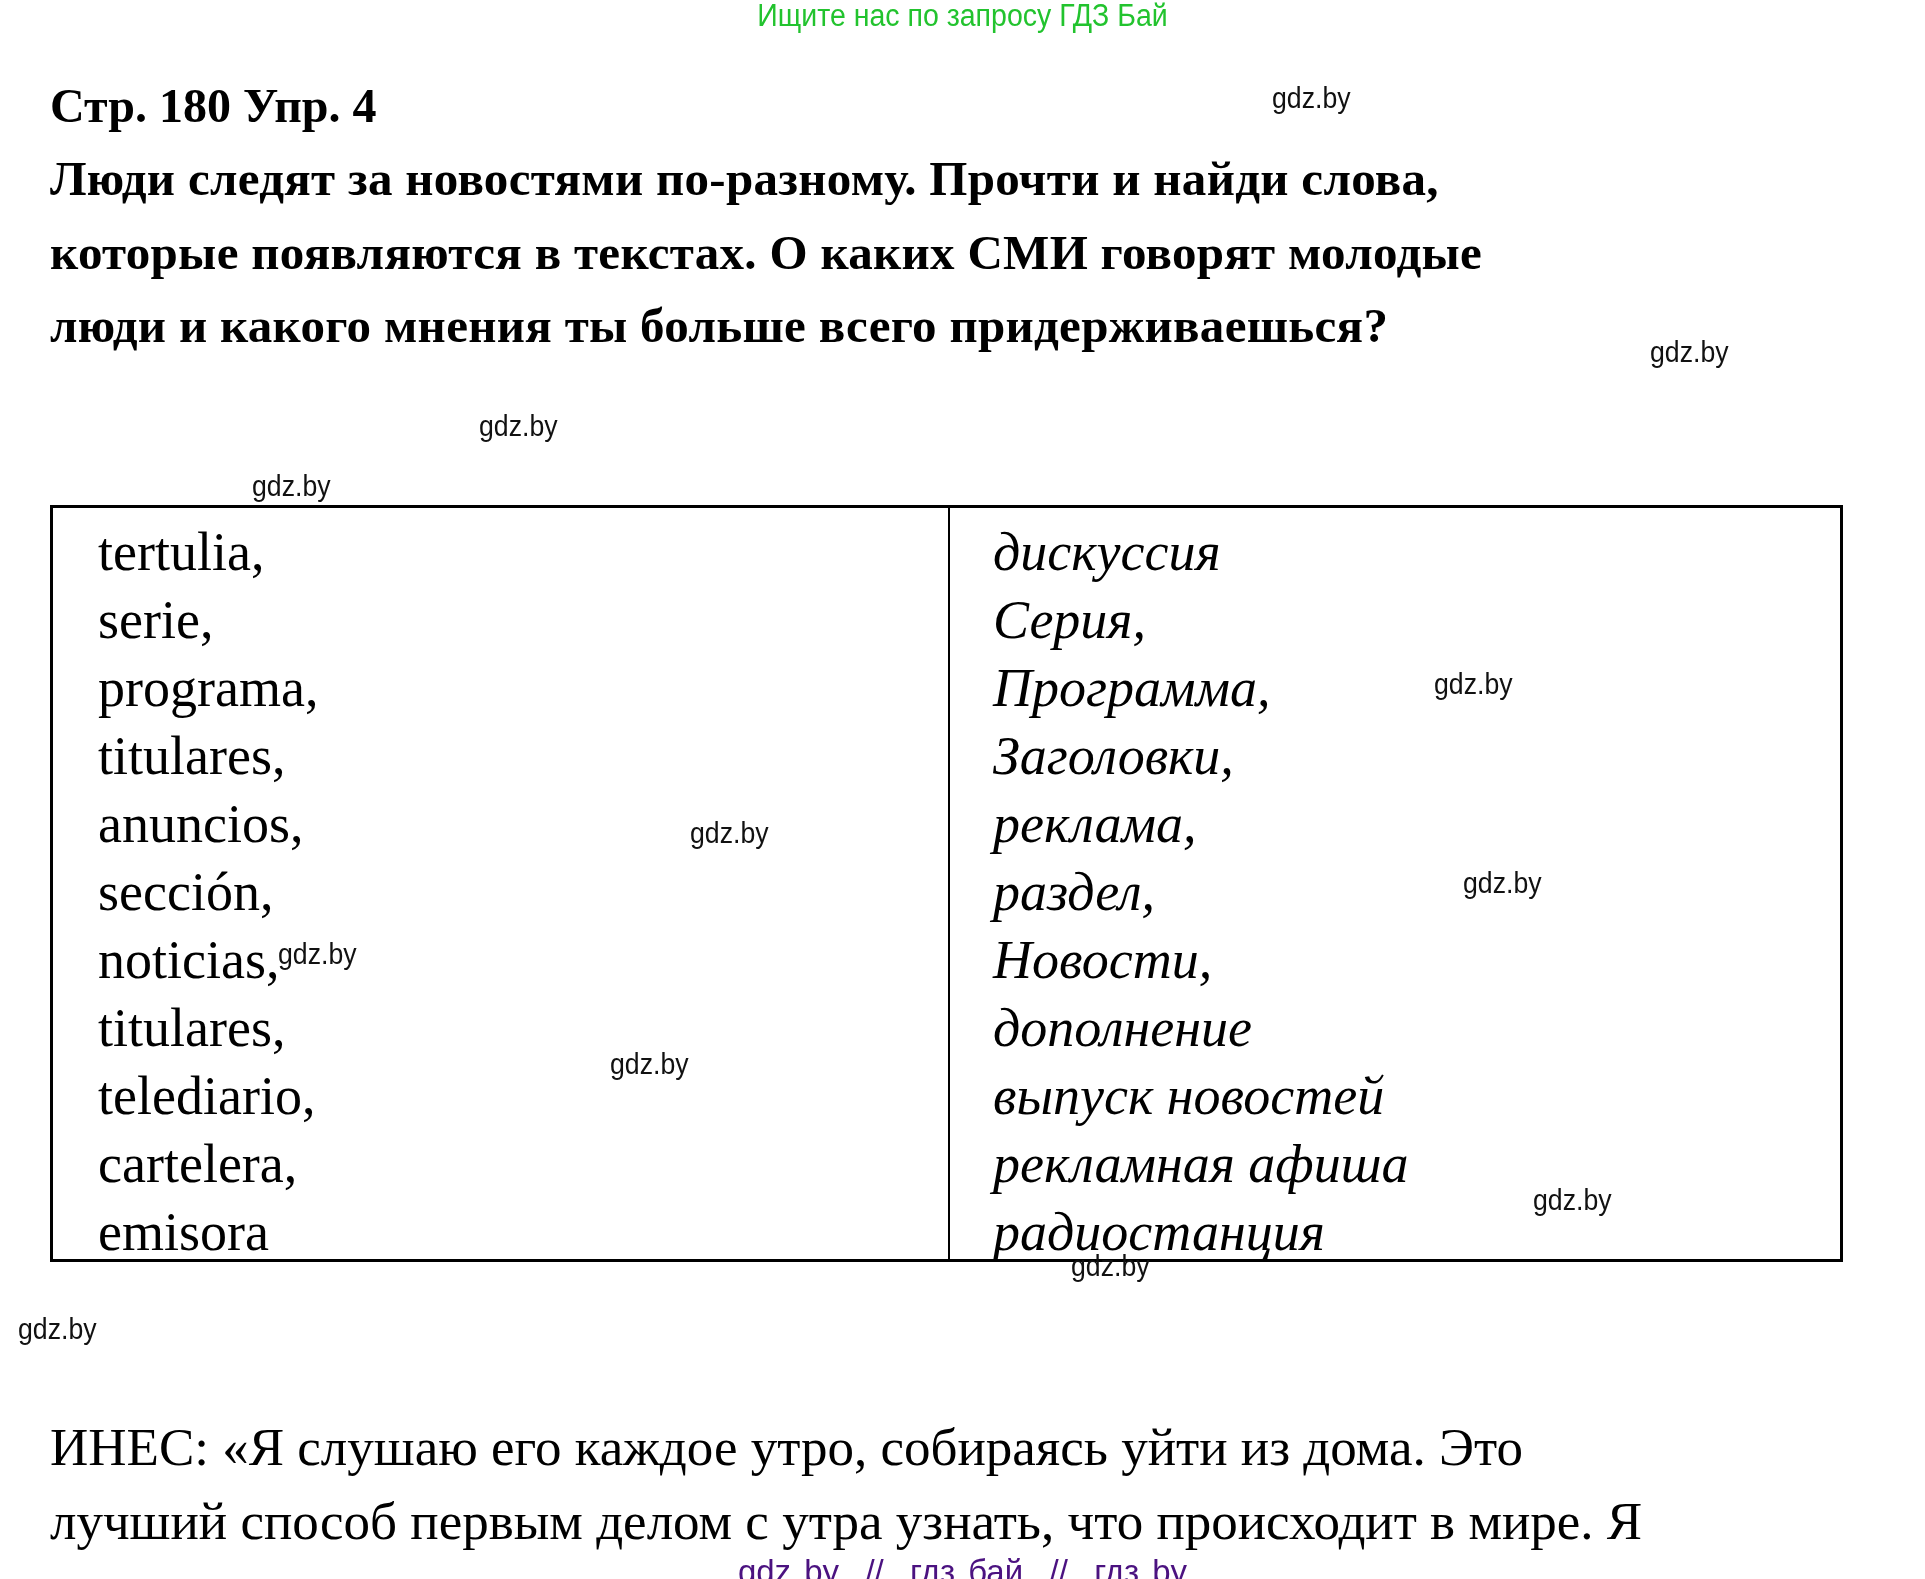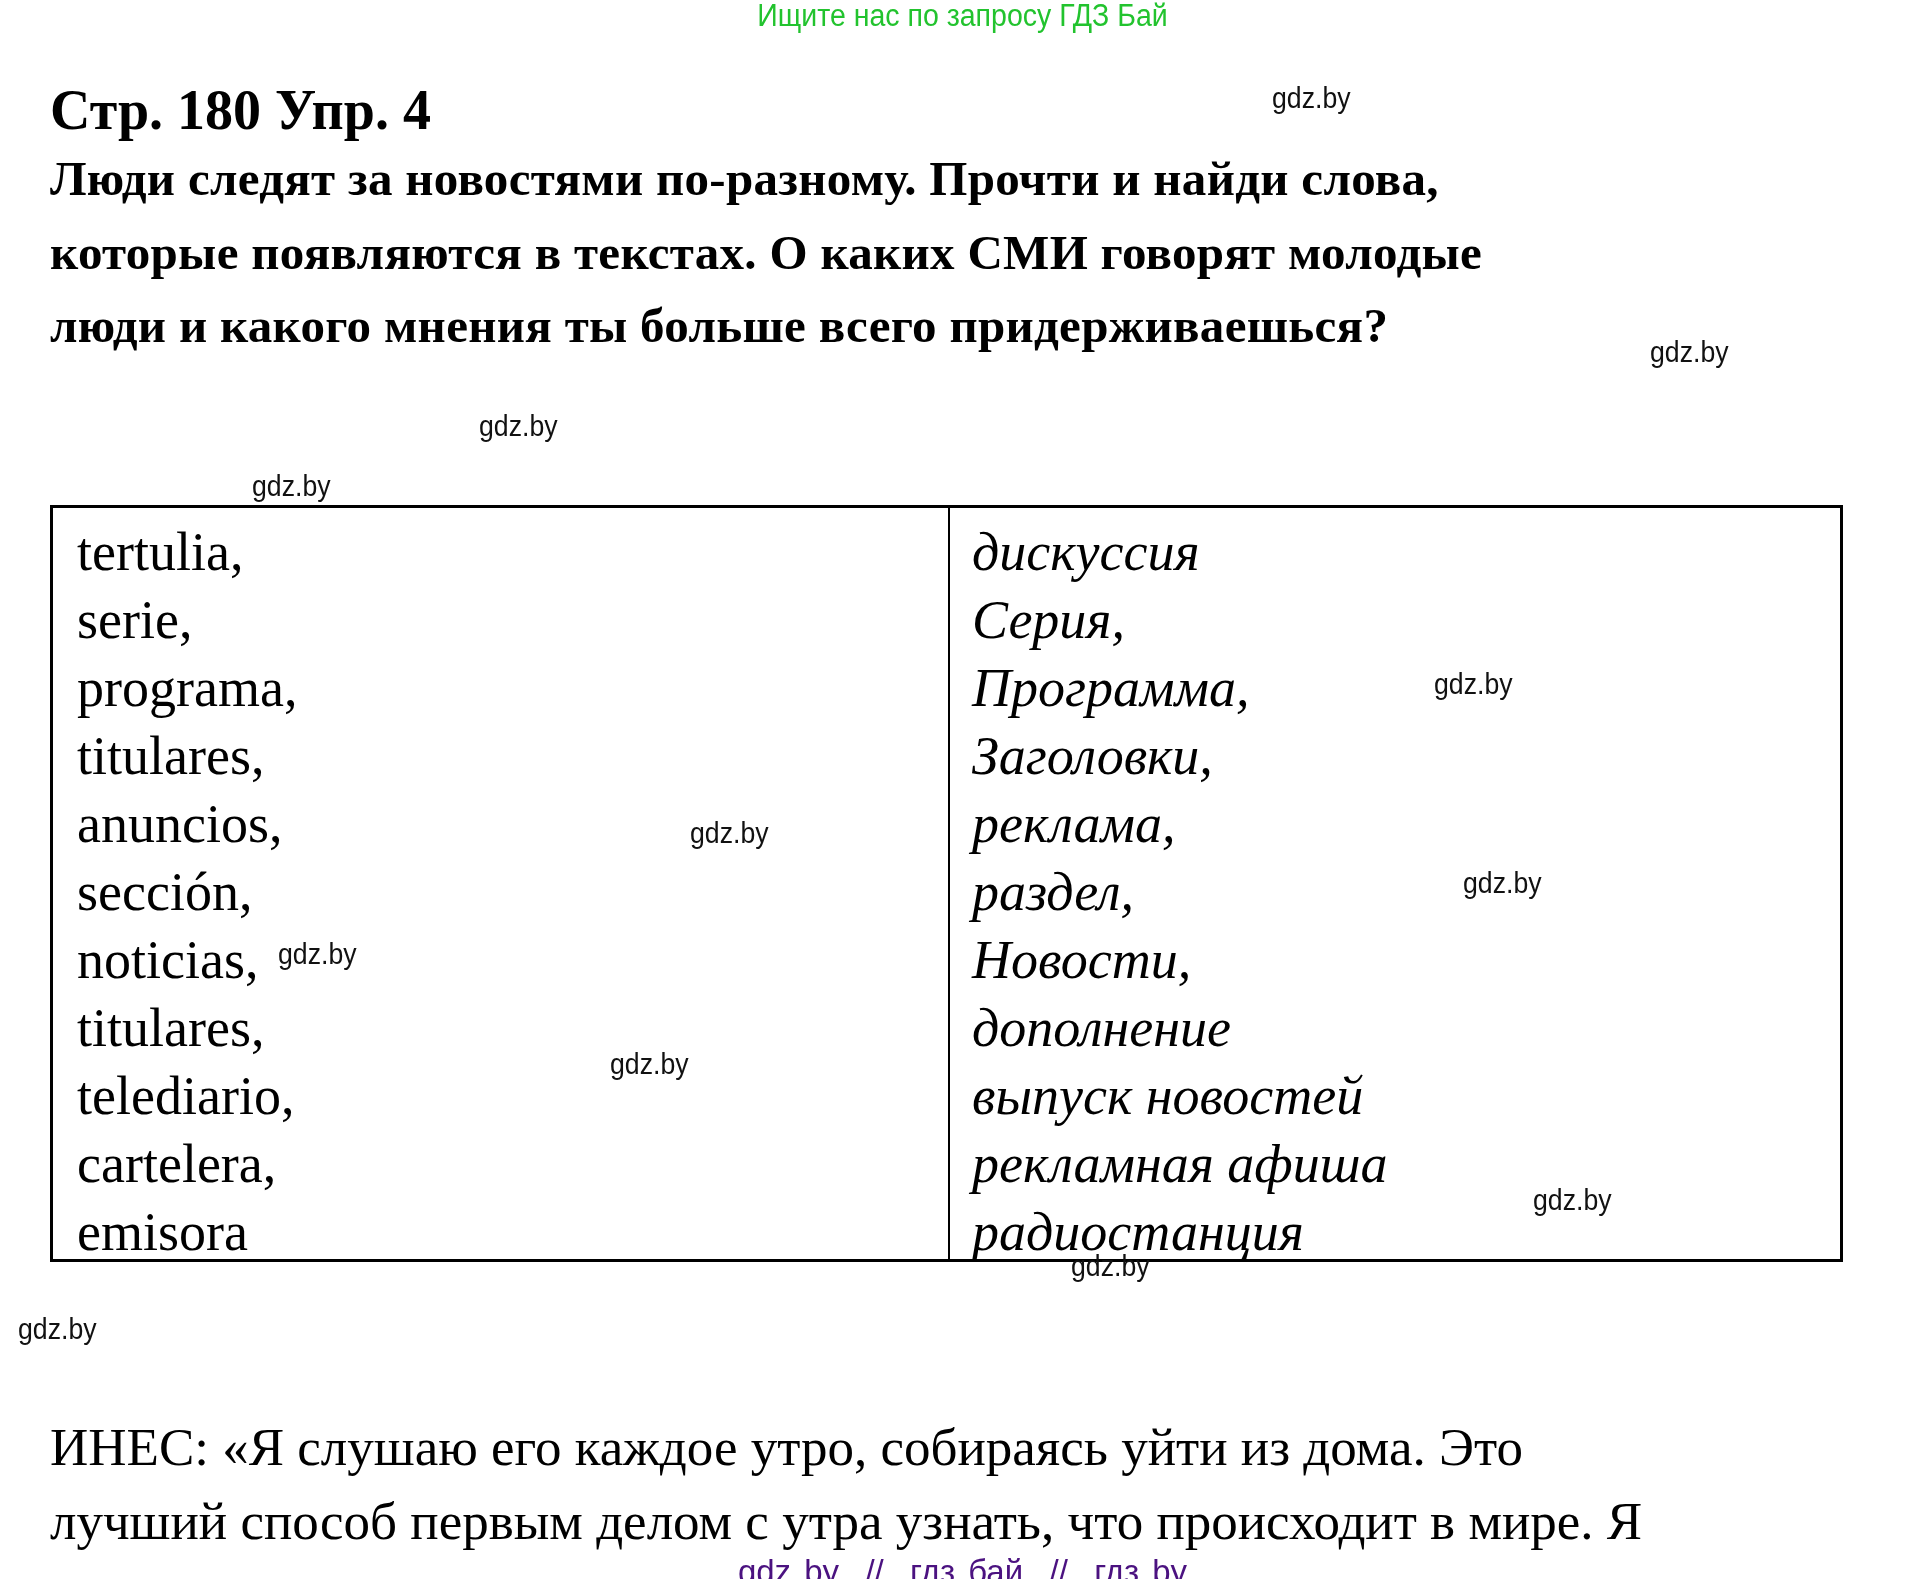--- a/index.html
+++ b/index.html
@@ -5,21 +5,21 @@
     html, body { margin: 0; padding: 0; background: #ffffff; }
     body { width: 1925px; height: 1579px; position: relative; overflow: hidden; color: #000; }
     .abs { position: absolute; white-space: nowrap; }
     .banner {
       left: 0; width: 1925px; top: -2px; text-align: center;
       font-family: "Liberation Sans", sans-serif; font-size: 31px; color: #22c32e;
       transform: scaleX(0.92);
     }
     .title {
       left: 50px; top: 78px;
-      font-family: "Liberation Serif", serif; font-weight: bold; font-size: 56px;
+      font-family: "Liberation Serif", serif; font-weight: bold; font-size: 48px;
     }
     .heading-line {
       left: 50px;
       font-family: "Liberation Serif", serif; font-weight: bold; font-size: 49px;
       letter-spacing: 0.3px;
     }
     .wm {
       font-family: "Liberation Sans", sans-serif; font-size: 29px; color: #111;
       transform: scaleX(0.92); transform-origin: left top;
     }
@@ -27,20 +27,21 @@
       left: 50px; top: 505px; width: 1793px; height: 757px;
       border: 3px solid #000; box-sizing: border-box;
       display: flex;
     }
     .col { height: 100%; box-sizing: border-box; padding-top: 10px; }
     .col-left { width: 897px; border-right: 2px solid #000; padding-left: 24px; }
     .col-right { flex: 1; padding-left: 22px; font-style: italic; }
     .cell {
       font-family: "Liberation Serif", serif; font-size: 54px; line-height: 68px; height: 68px;
       white-space: nowrap;
+      margin-left: 21px;
     }
     .para-line {
       left: 50px;
       font-family: "Liberation Serif", serif; font-size: 53px; margin-top: 47px;
     }
     .footer {
       left: 0; width: 1925px; top: 1553px; text-align: center;
       font-family: "Liberation Sans", sans-serif; font-size: 33px; color: #4b1280;
       word-spacing: 4px;
     }

